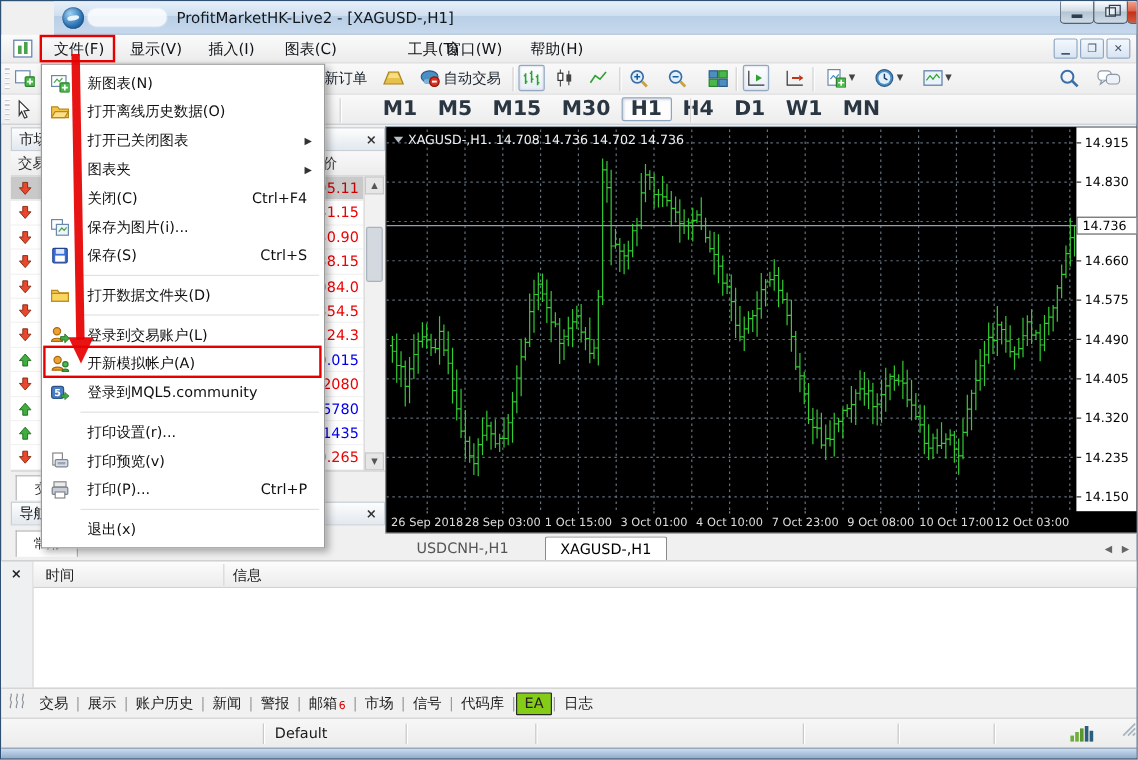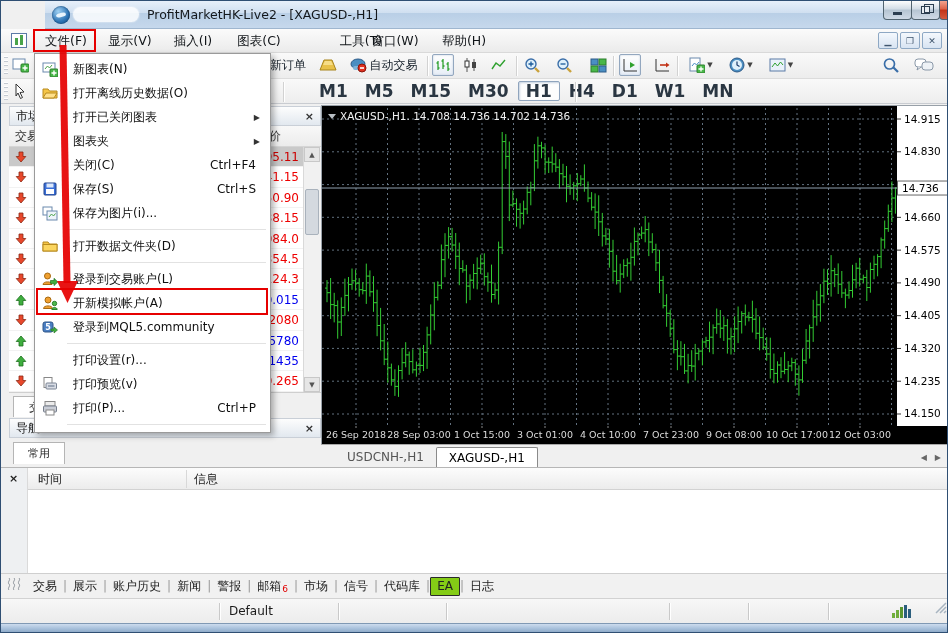--- a/index.html
+++ b/index.html
@@ -76,21 +76,21 @@
   .mw-scroll{background:#f1f1f1;border-left:1px solid #d9d9d9;}
   .mw-scroll .btn{position:absolute;left:0;width:16px;height:15px;background:#e6e6e6;border:1px solid #c8c8c8;
     font-size:7px;color:#555;display:flex;align-items:center;justify-content:center;}
   .mw-thumb{position:absolute;left:1px;width:14px;background:#d4d9df;border:1px solid #a9b2bc;border-radius:2px;}
   .side-tab{background:#fff;border:1px solid #b5b5b5;border-bottom:none;display:flex;align-items:center;
     justify-content:center;font-size:11px;color:#222;}
 
   
   .chart-wrap{left:320px;top:104px;width:628px;height:339px;border-left:1px solid #98a0a8;border-top:1px solid #98a0a8;background:#000;}
   .chart-tabs{left:320px;top:443px;width:628px;height:23px;background:#f0f0f0;border-top:1px solid #a9a9a9;
-    display:flex;align-items:flex-end;}
+    display:flex;align-items:flex-end;gap:18px;}
   .ctab{height:20px;padding:0 12px;display:flex;align-items:center;font-size:12px;color:#555;}
   .ctab.active{background:#fff;border:1px solid #8a8a8a;border-bottom:none;color:#000;border-radius:2px 2px 0 0;}
   .ctab-arrows{margin-left:auto;margin-right:8px;font-size:8px;color:#666;display:flex;gap:8px;align-items:center;height:20px;}
 
   
   .terminal{left:0;top:466px;width:948px;height:106px;background:#fff;border-top:1px solid #b6b6b6;}
   .term-gutter{left:0;top:0;width:27px;height:100%;background:#eef0f2;border-right:1px solid #dadada;position:absolute;}
   .term-x{position:absolute;left:8px;top:4px;font-size:11px;font-weight:bold;color:#222;}
   .term-hdr{position:absolute;left:27px;top:0;right:0;height:22px;
     background:linear-gradient(#fcfcfc,#ececec);border-bottom:1px solid #d2d2d2;}
@@ -593,34 +593,34 @@
       <div class="fm-item">
         <span class="fm-label">图表夹</span>
         <span class="fm-sub">▶</span>
       </div>
       <div class="fm-item">
         <span class="fm-label">关闭(C)</span>
         <span class="fm-short">Ctrl+F4</span>
       </div>
       <div class="fm-item">
         <span class="fm-icon"><svg width="16" height="16">
+            <rect x="1" y="2" width="9" height="8" fill="#fff" stroke="#6b89ad"></rect>
+            <rect x="5" y="6" width="10" height="9" fill="#eef4fb" stroke="#6b89ad"></rect>
+            <path d="M7 12l2.5-3 2 2 2-2.5" stroke="#4aa34a" fill="none"></path>
+          </svg></span>
+        <span class="fm-label">保存为图片(i)...</span>
+      </div>
+      <div class="fm-item">
+        <span class="fm-icon"><svg width="16" height="16">
             <rect x="2" y="2" width="12" height="12" rx="1" fill="#3a6fd8" stroke="#23448c"></rect>
             <rect x="4.5" y="2.5" width="7" height="4" fill="#dce8fa"></rect>
             <rect x="4" y="8" width="8" height="5" fill="#fff"></rect>
           </svg></span>
         <span class="fm-label">保存(S)</span>
         <span class="fm-short">Ctrl+S</span>
-      </div>
-      <div class="fm-item">
-        <span class="fm-icon"><svg width="16" height="16">
-            <rect x="1" y="2" width="9" height="8" fill="#fff" stroke="#6b89ad"></rect>
-            <rect x="5" y="6" width="10" height="9" fill="#eef4fb" stroke="#6b89ad"></rect>
-            <path d="M7 12l2.5-3 2 2 2-2.5" stroke="#4aa34a" fill="none"></path>
-          </svg></span>
-        <span class="fm-label">保存为图片(i)...</span>
       </div>
       <div class="fm-sep">
         <i></i>
       </div>
       <div class="fm-item">
         <span class="fm-icon"><svg width="16" height="16">
             <path d="M1 4h5l1.5 2H15v7H1z" fill="#f5c546" stroke="#b88a1e"></path>
             <rect x="1" y="6.5" width="14" height="6.5" fill="#fbd55f" stroke="#b88a1e"></rect>
           </svg></span>
         <span class="fm-label">打开数据文件夹(D)</span>
@@ -671,20 +671,23 @@
         <span class="fm-icon"><svg width="16" height="16">
             <rect x="3" y="1.5" width="10" height="4.5" fill="#ececec" stroke="#888"></rect>
             <rect x="1.5" y="6" width="13" height="6" rx="1" fill="#c9cdd6" stroke="#767e8c"></rect>
             <rect x="4" y="10" width="8" height="5" fill="#fff" stroke="#888"></rect>
           </svg></span>
         <span class="fm-label">打印(P)...</span>
         <span class="fm-short">Ctrl+P</span>
       </div>
       <div class="fm-sep">
         <i></i>
+      </div>
+      <div class="fm-item">
+        <span class="fm-label">退出(x)</span>
       </div>
     </div>
 
   <svg class="abs annot" width="948" height="633">
     <rect x="33" y="29" width="61" height="21" fill="none" stroke="#e60000" stroke-width="2"></rect>
     <line x1="62" y1="44" x2="66" y2="282" stroke="#e60000" stroke-width="7" opacity="0.92"></line>
     <polygon points="56,280 77,280 66.5,302" fill="#e60000" opacity="0.92"></polygon>
     <rect x="36" y="288" width="230" height="25" fill="none" stroke="#e60000" stroke-width="2"></rect>
   </svg>
 </div>

